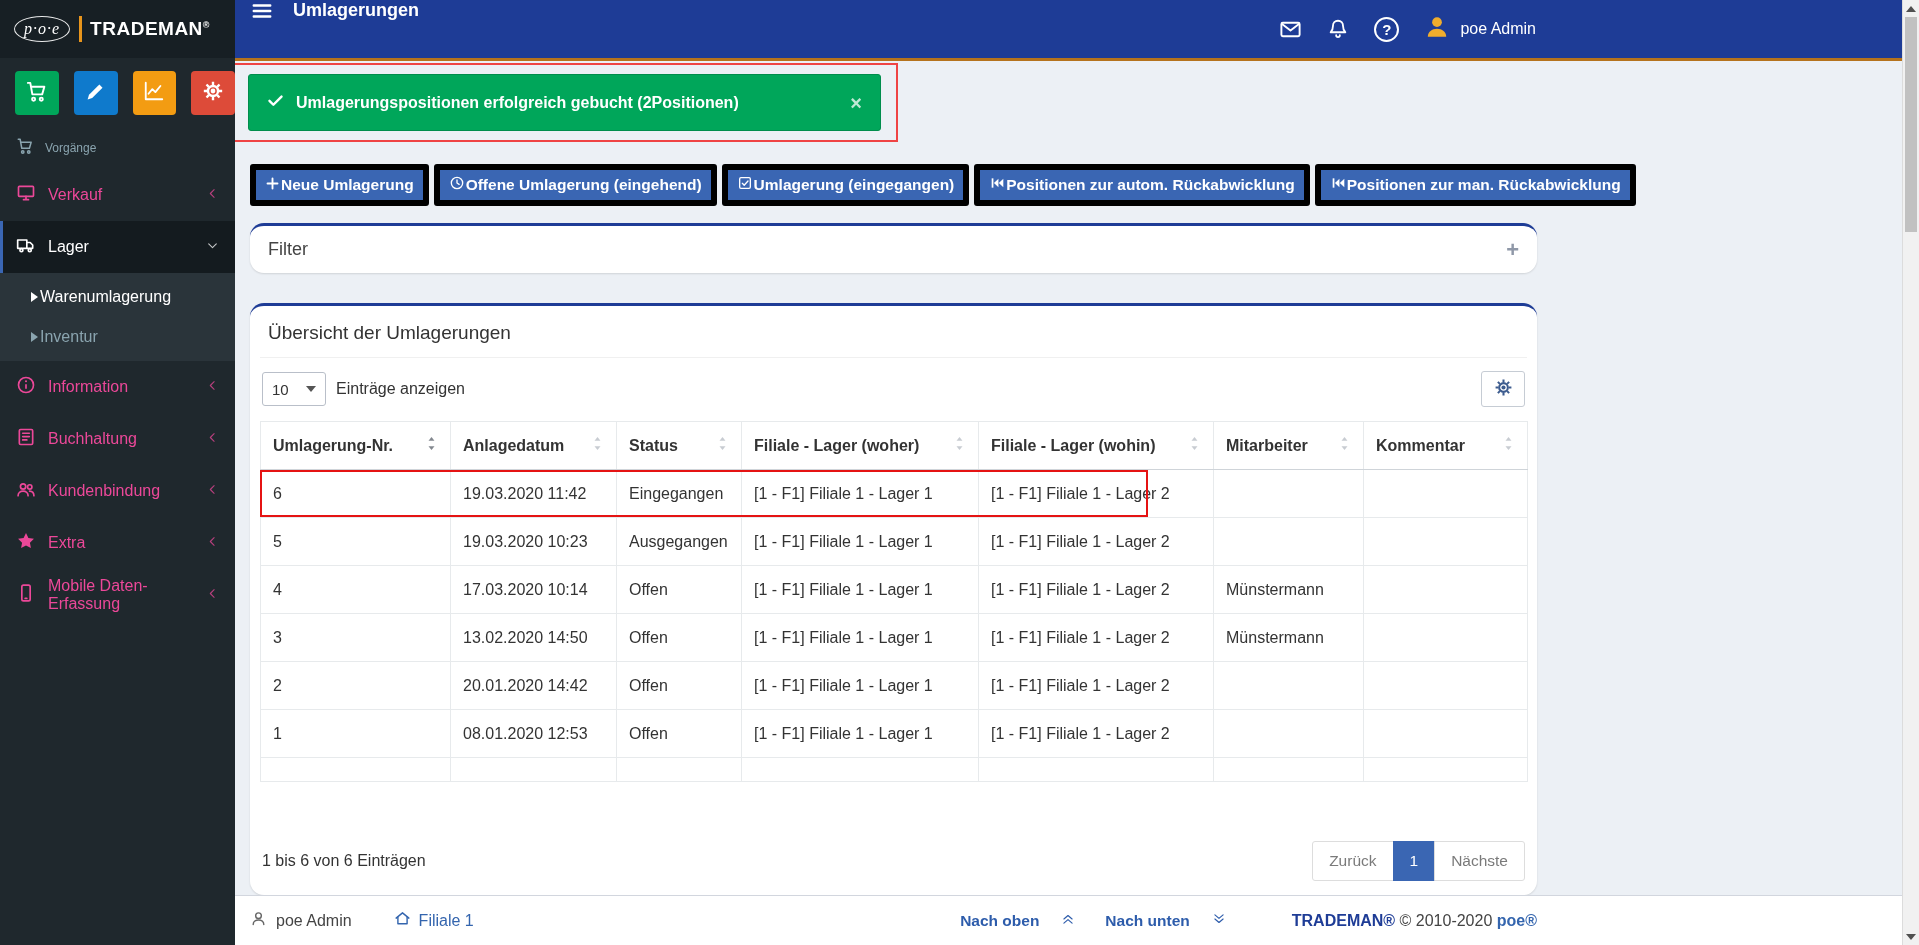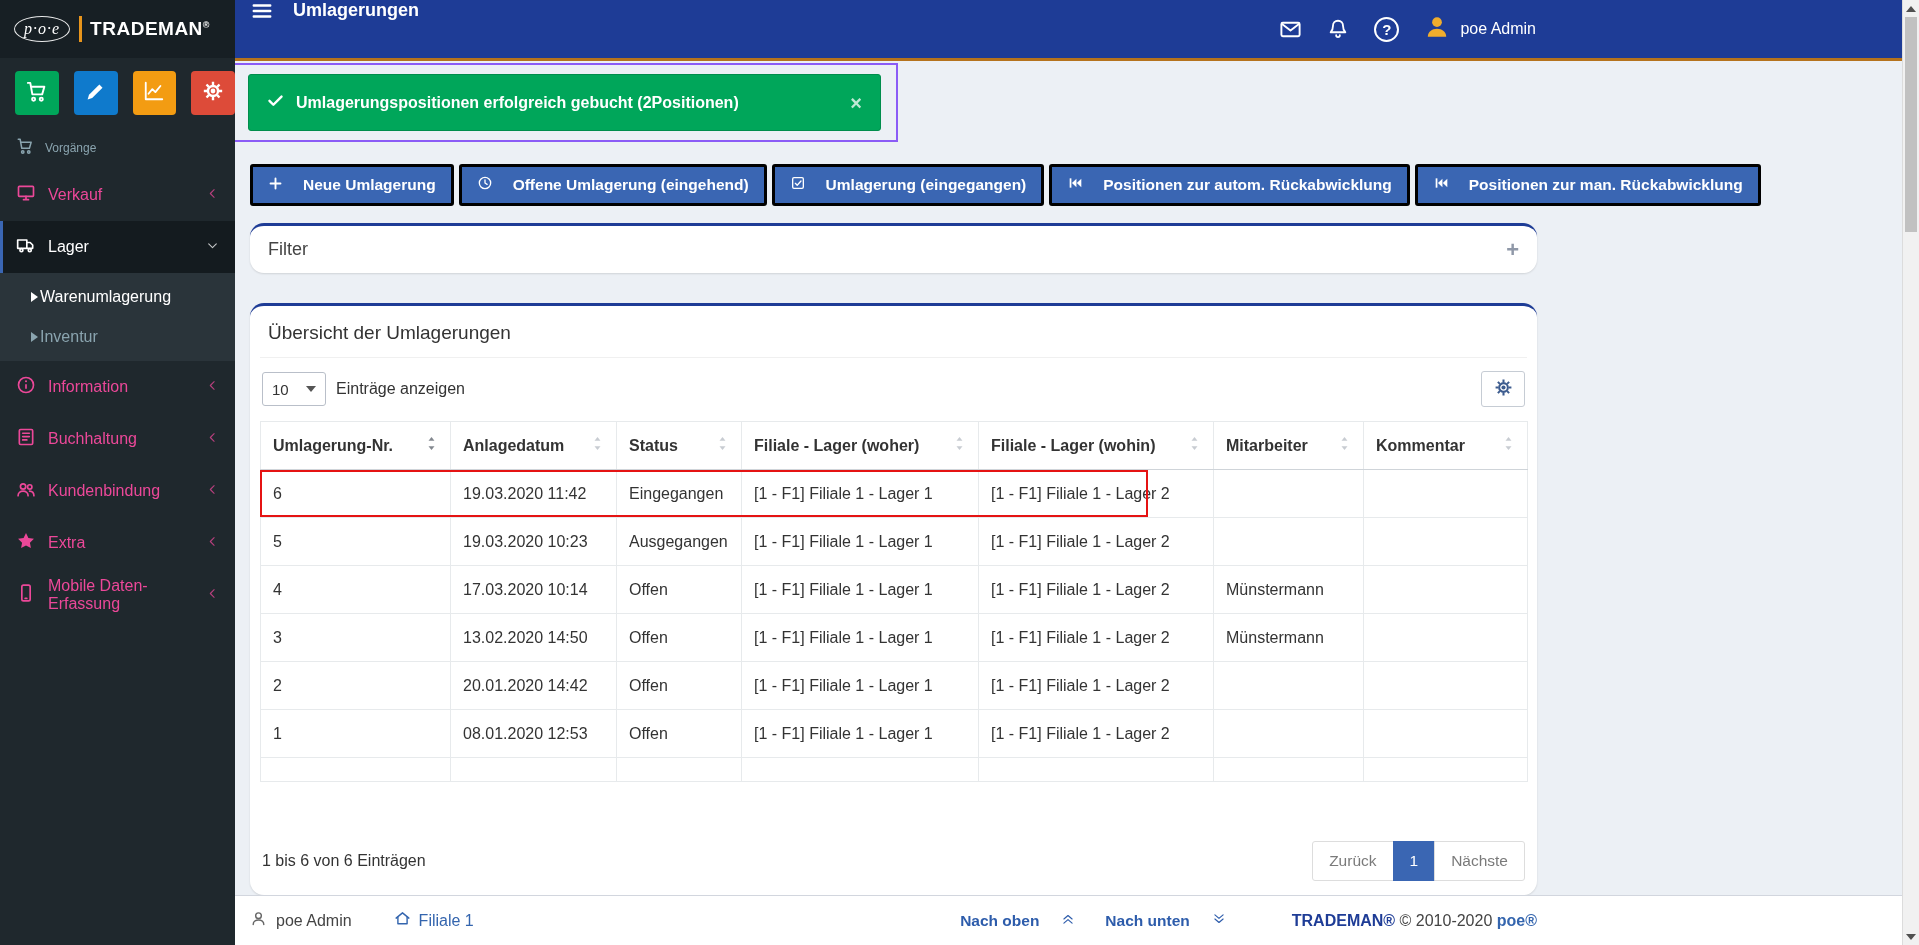--- a/index.html
+++ b/index.html
@@ -39,28 +39,28 @@
   .topbar-title { font-weight: 700; font-size: 18px; margin-left: 20px; }
   .topbar-icons { position: absolute; right: 366px; top: 0; height: 58px; display: flex; align-items: center; gap: 25px; }
   .tb-icon { cursor: pointer; display: flex; align-items: center; }
   .q-circle { width: 25px; height: 25px; border: 2px solid #fff; border-radius: 50%; display: flex; align-items: center; justify-content: center; font-size: 15px; font-weight: bold; }
   .user-chip { display: flex; align-items: center; gap: 10px; cursor: pointer; font-size: 16px; }
 
   
   .main { position: absolute; left: 235px; top: 61px; right: 17px; bottom: 50px; padding: 2px 0 0 15px; overflow: hidden; }
   .content { width: 1287px; }
 
-  .alert-annotation { border: 2px solid #8b5cf6; padding: 9px 13px; width: 665px; margin: 0 0 22px -17px; }
+  .alert-annotation { border: 2px solid #ef4444; padding: 9px 13px; width: 665px; margin: 0 0 22px -17px; }
   .alert { background: #00a65a; border: 1px solid #008d4c; color: #fff; border-radius: 3px; padding: 17px 18px;
     display: flex; align-items: center; gap: 12px; font-weight: 600; font-size: 16px; width: 633px; }
   .alert-close { margin-left: auto; color: rgba(255,255,255,.75); font-size: 20px; font-weight: bold; cursor: pointer; line-height: 1; }
 
   .btn-row { display: flex; gap: 5px; margin-bottom: 17px; }
-  .btn-primary { background: #3a66b3; border: 3px solid #000000; color: #fff; font-weight: 600; font-size: 15.5px;
-    padding: 0 15px; height: 42px; display: inline-flex; align-items: center; gap: 20px; border-radius: 3px; cursor: pointer; white-space: nowrap; }
+  .btn-primary { background: #3a66b3; border: 6px solid #000000; color: #fff; font-weight: 600; font-size: 15.5px;
+    padding: 0 9px; height: 42px; display: inline-flex; align-items: center; gap: 1px; border-radius: 3px; cursor: pointer; white-space: nowrap; }
 
   .card { background: #fff; border-top: 3px solid #1e3c96; border-radius: 14px; box-shadow: 0 1px 2px rgba(0,0,0,.12); }
   .filter-card { display: flex; align-items: center; justify-content: space-between; padding: 0 18px; height: 50px; margin-bottom: 30px;
     font-size: 18px; color: #444; cursor: pointer; }
   .filter-plus { color: #8f98a8; font-size: 22px; font-weight: bold; cursor: pointer; }
 
   .main-panel { height: 592px; display: flex; flex-direction: column; padding: 0 10px 14px; }
   .panel-header { padding: 16px 8px 13px; font-size: 19px; color: #333; border-bottom: 1px solid #f0f0f0; }
   .length-row { display: flex; align-items: center; gap: 10px; margin: 13px 0 14px; padding: 0 2px; }
   .select-fake { width: 64px; height: 34px; border: 1px solid #b9bfc9; border-radius: 3px; display: flex; align-items: center;

